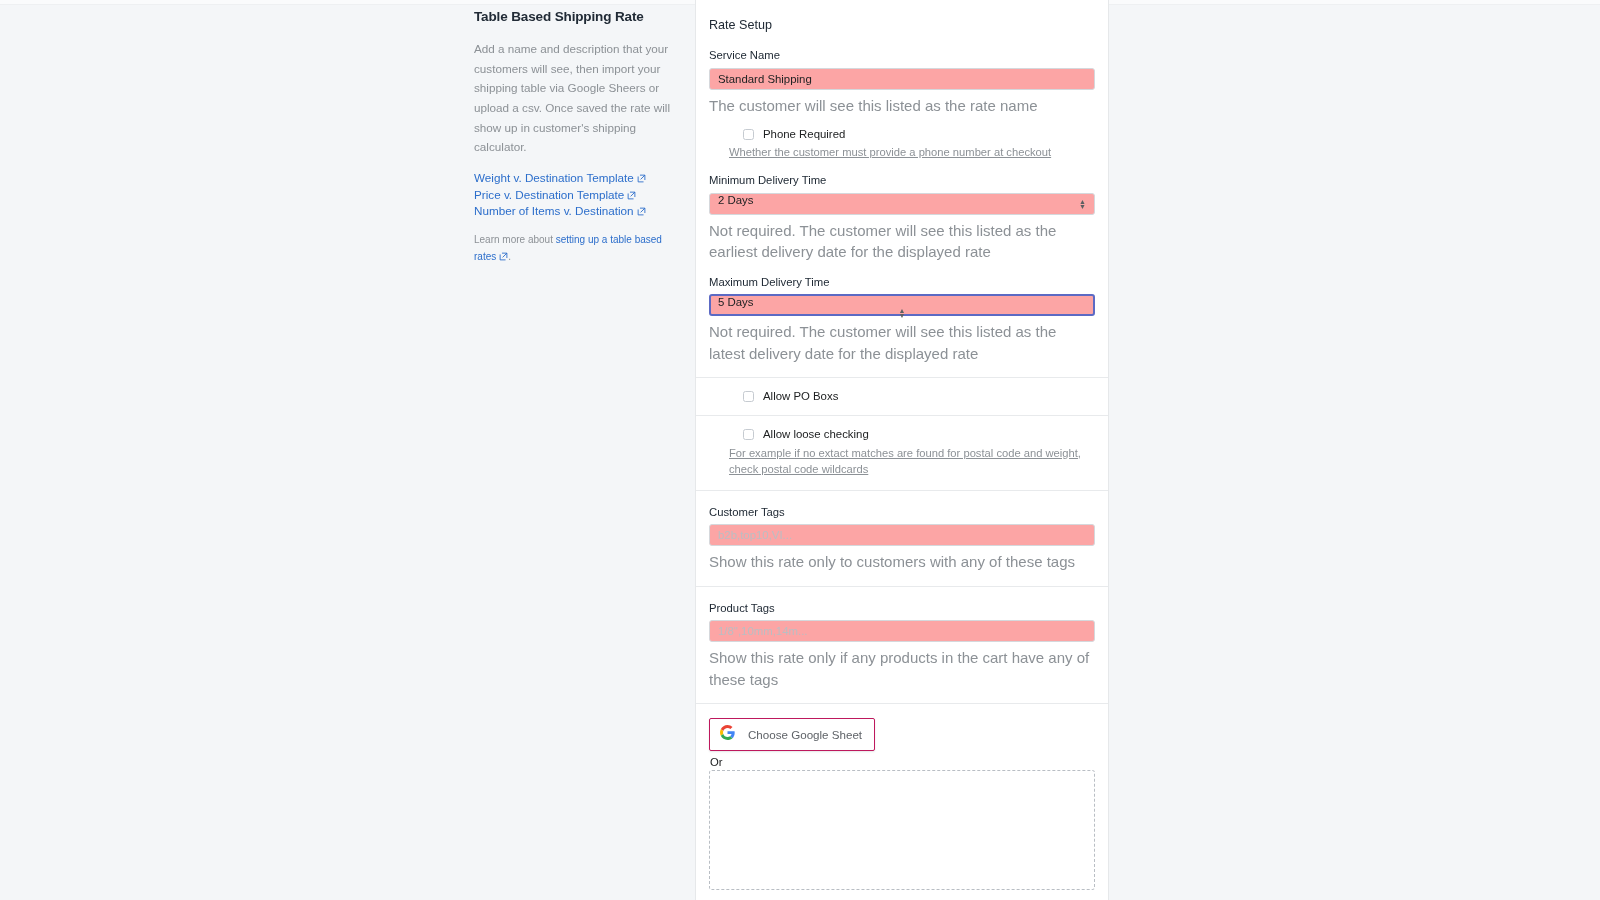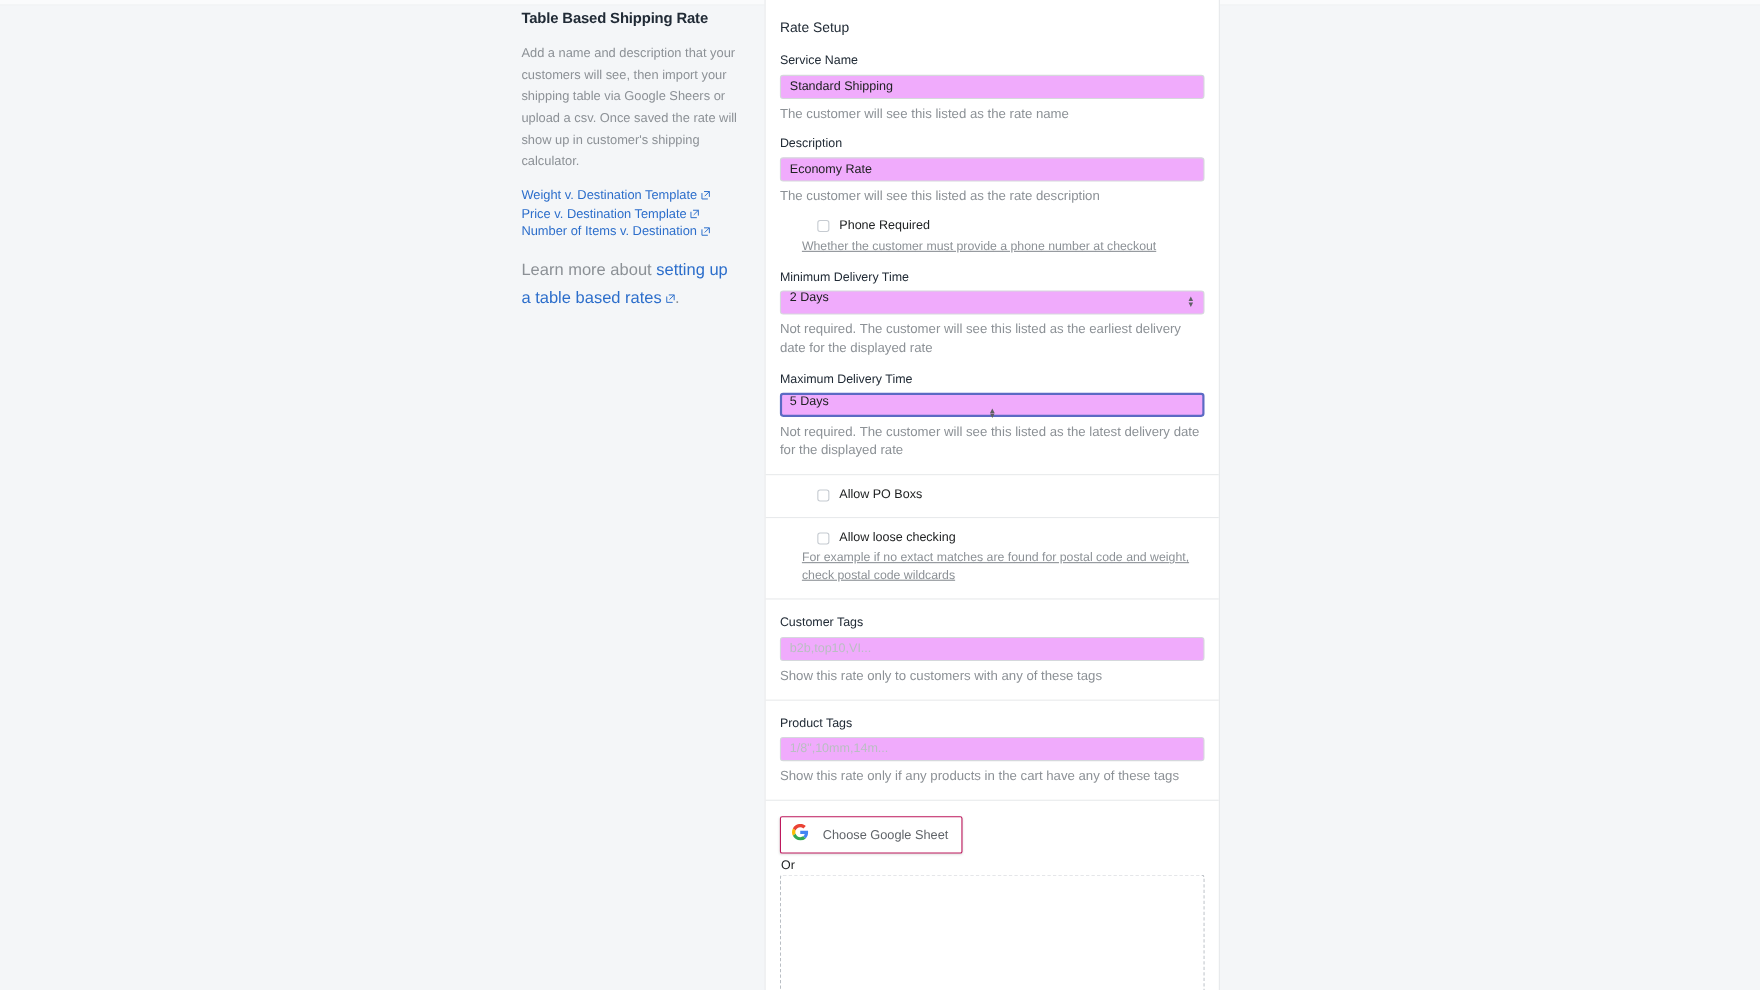--- a/index.html
+++ b/index.html
@@ -45,21 +45,21 @@
   .side-links { margin: 0 0 14px 0; }
   .side-links a {
     display: block;
     font-size: 11.7px;
     color: #2c6ecb;
     text-decoration: none;
     line-height: 1.18;
     margin-bottom: 3px;
   }
   .side-learn {
-    font-size: 15px;
+    font-size: 10px;
     color: #8c9196;
     line-height: 1.68;
   }
   .side-learn a { color: #2c6ecb; text-decoration: none; }
   .extlink {
     display: inline-block;
     width: 9px; height: 9px;
     margin-left: 3px;
     position: relative;
     top: 1px;
@@ -99,21 +99,21 @@
     line-height: 1.3;
   }
   .input, .select {
     display: block;
     width: 100%;
     height: 22px;
     padding: 0 8px;
     font-size: 11.4px;
     font-family: "Liberation Sans", sans-serif;
     color: #202223;
-    background: #f0abfc;
+    background: #fca5a5;
     border: 1px solid #d5d8dc;
     border-radius: 3px;
     outline: none;
   }
   .input::placeholder { color: #babec3; }
   .select {
     position: relative;
     display: flex;
     justify-content: space-between;
     cursor: pointer;
@@ -129,21 +129,21 @@
     flex-direction: column;
     align-items: center;
     justify-content: center;
     line-height: 0;
     color: #5c5f62;
     font-size: 7px;
   }
   .stepper span { display: block; line-height: 5px; }
 
   .help {
-    font-size: 12px;
+    font-size: 15px;
     color: #8c9196;
     line-height: 1.42;
     margin-top: 5px;
   }
 
   
   .checkrow { display: flex; align-items: flex-start; margin-left: 34px; }
   .checkbox {
     flex: 0 0 auto;
     width: 11px; height: 11px;
@@ -241,25 +241,20 @@
 
     <div class="section">
       <div class="card-title">Rate Setup</div>
 
       <div class="field">
         <label class="label">Service Name</label>
         <input class="input" type="text" value="Standard Shipping" style="">
         <div class="help">The customer will see this listed as the rate name</div>
       </div>
 
-      <div class="field">
-        <label class="label">Description</label>
-        <input class="input" type="text" value="Economy Rate" style="">
-        <div class="help">The customer will see this listed as the rate description</div>
-      </div>
 
       <div class="field">
         <div class="checkrow">
           <div class="checkbox"></div>
           <span class="check-label">Phone Required</span>
         </div>
         <div class="check-help">Whether the customer must provide a phone number at checkout</div>
       </div>
 
       <div class="field">

